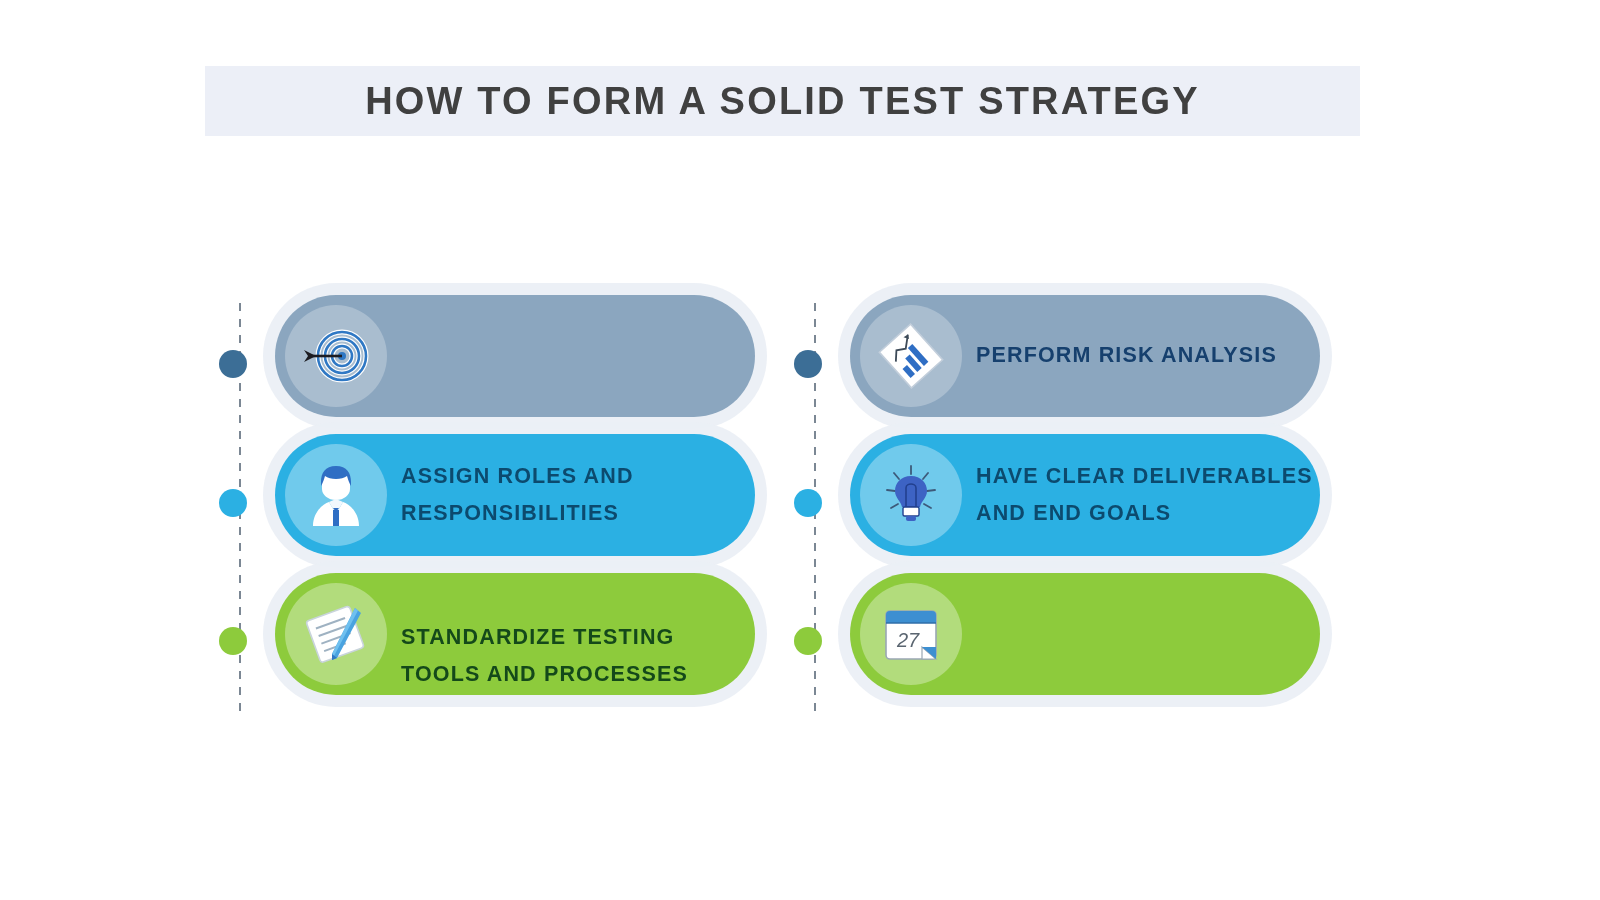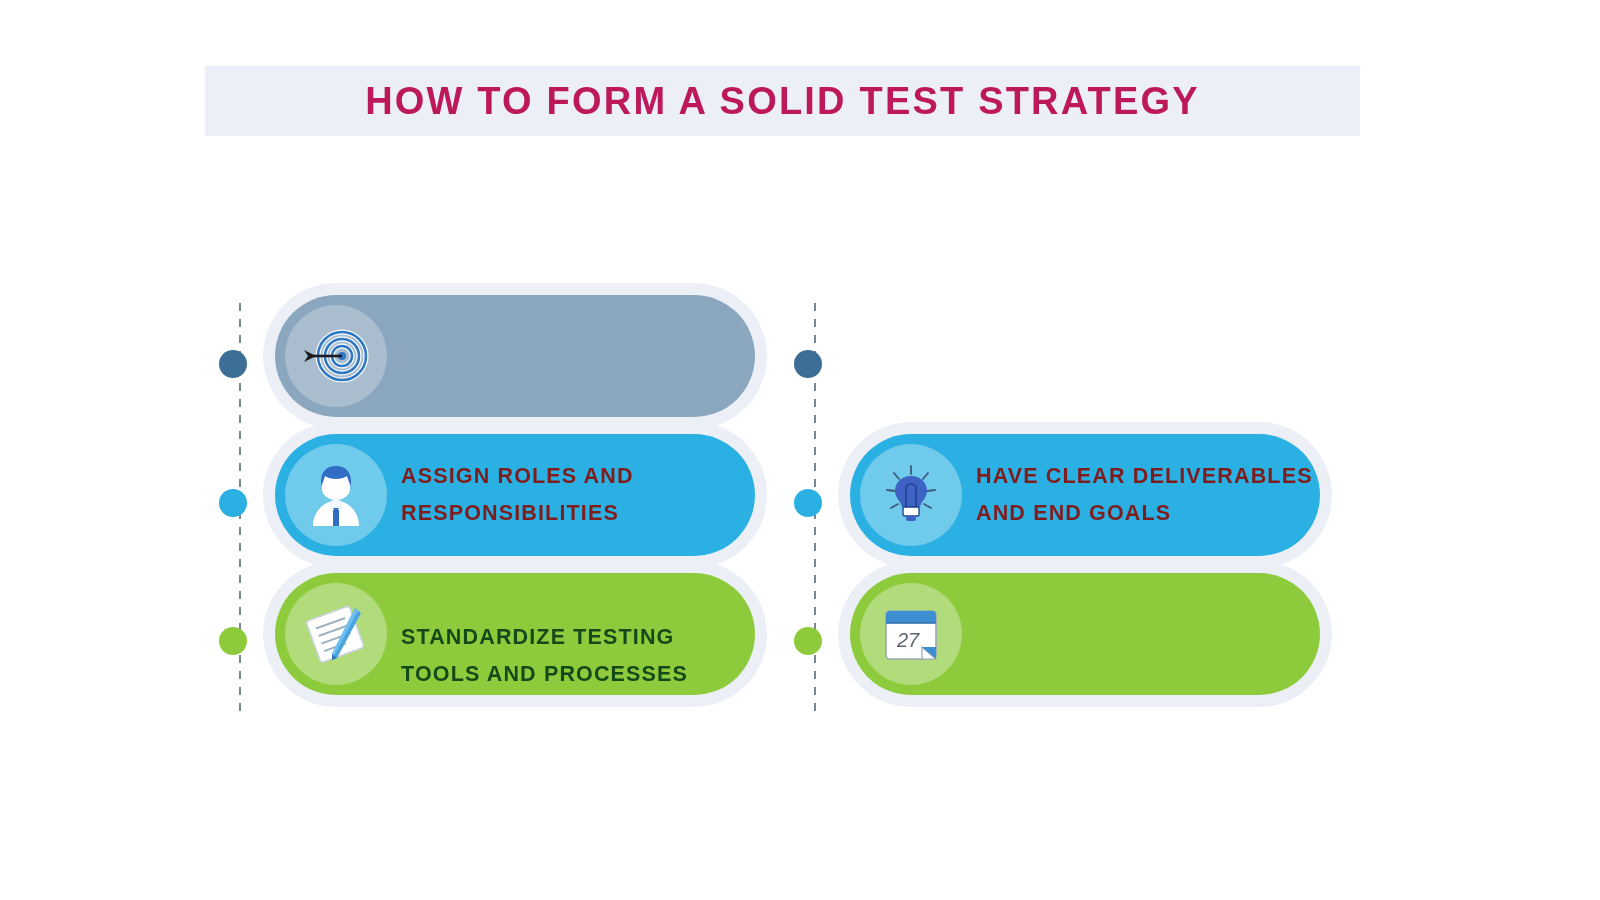--- a/index.html
+++ b/index.html
@@ -28,21 +28,21 @@
     background: #eceff7;
     display: flex;
     align-items: center;
     justify-content: center;
   }
   .title-text {
     font-family: "Liberation Sans", sans-serif;
     font-size: 38px;
     font-weight: bold;
     letter-spacing: 2.2px;
-    color: #be185d;
+    color: #404040;
     white-space: nowrap;
   }
 
   
   .column {
     position: absolute;
     top: 295px;
     width: 520px;
     height: 420px;
   }
@@ -116,21 +116,21 @@
     flex: 1 1 auto;
     padding-left: 14px;
     padding-right: 18px;
     font-size: 21.5px;
     font-weight: bold;
     letter-spacing: 1.15px;
     line-height: 1.72;
     text-transform: uppercase;
   }
   .pill.slate .pill-label { color: #16406e; }
-  .pill.cyan  .pill-label { color: #7f1d1d; }
+  .pill.cyan  .pill-label { color: #0c4a6e; }
   .pill.green .pill-label { color: #14491a; margin-top: 44px; }
 
   .pill-label.single { line-height: 1.2; }
   .pill-label .ln { display: block; white-space: nowrap; }
 
   
   .column.right .pill { width: 470px; }
 </style>
 </head>
 <body>
@@ -206,20 +206,37 @@
 
   </div>
 
   <div class="column right">
 
     <div class="rail"></div>
     <div class="rail-dot r0"></div>
     <div class="rail-dot r1"></div>
     <div class="rail-dot r2"></div>
 
+    <div class="pill slate p0">
+      <div class="icon-disc">
+        <svg width="72" height="72" viewBox="0 0 72 72" aria-hidden="true">
+          <g transform="rotate(-42 36 36)">
+            <rect x="15" y="12" width="42" height="48" fill="#ffffff" stroke="#c2cedb" stroke-width="1.6"></rect>
+            <rect x="21" y="40" width="6" height="12" fill="#2f6ec4"></rect>
+            <rect x="30" y="34" width="6" height="18" fill="#2f6ec4"></rect>
+            <rect x="39" y="28" width="6" height="24" fill="#2f6ec4"></rect>
+            <polyline points="21,30 29,22 37,27 48,18" fill="none" stroke="#3d4a58" stroke-width="1.8"></polyline>
+            <path d="M48 18 L43 17 L46 22 Z" fill="#3d4a58"></path>
+          </g>
+        </svg>
+      </div>
+      <div class="pill-label single">
+        <span class="ln">PERFORM RISK ANALYSIS</span>
+      </div>
+    </div>
 
     <div class="pill cyan p1">
       <div class="icon-disc">
         <svg width="70" height="70" viewBox="0 0 70 70" aria-hidden="true">
           <g stroke="#3d5a7a" stroke-width="1.8" stroke-linecap="round">
             <line x1="35" y1="6" x2="35" y2="14"></line>
             <line x1="18" y1="13" x2="23" y2="19"></line>
             <line x1="52" y1="13" x2="47" y2="19"></line>
             <line x1="11" y1="30" x2="19" y2="31"></line>
             <line x1="59" y1="30" x2="51" y2="31"></line>

